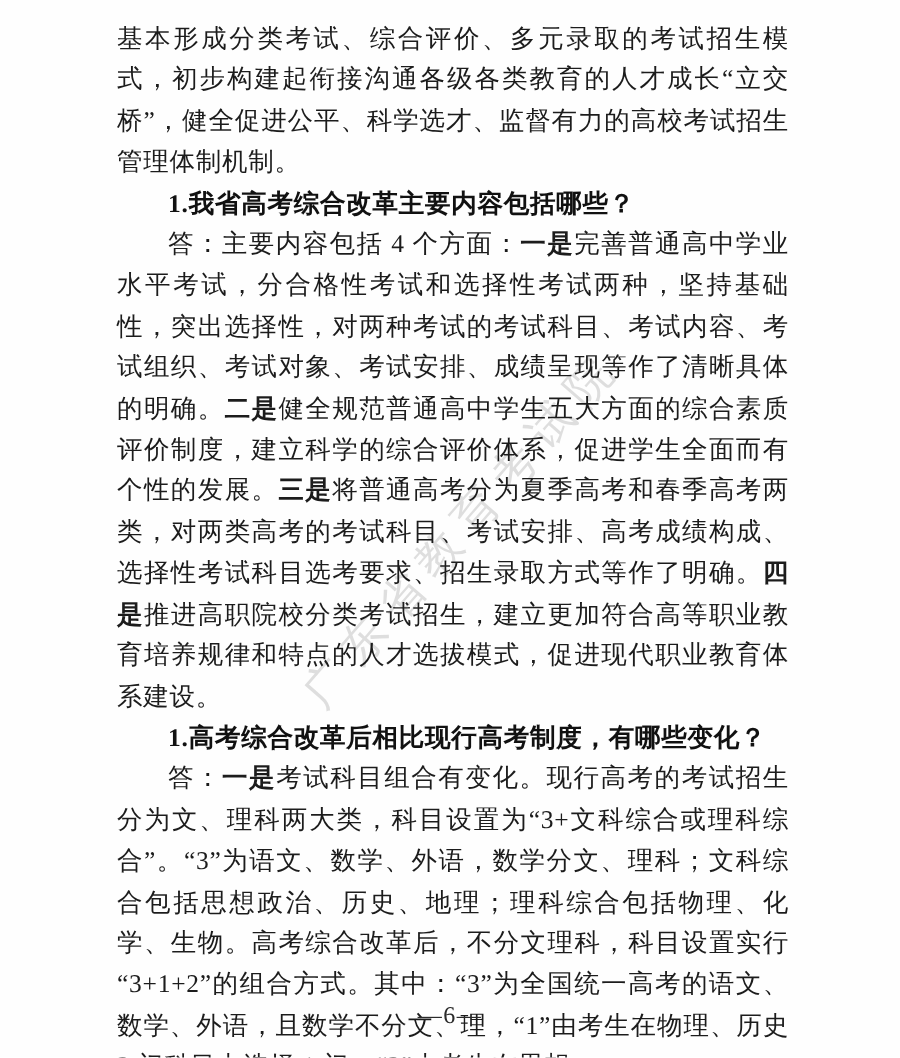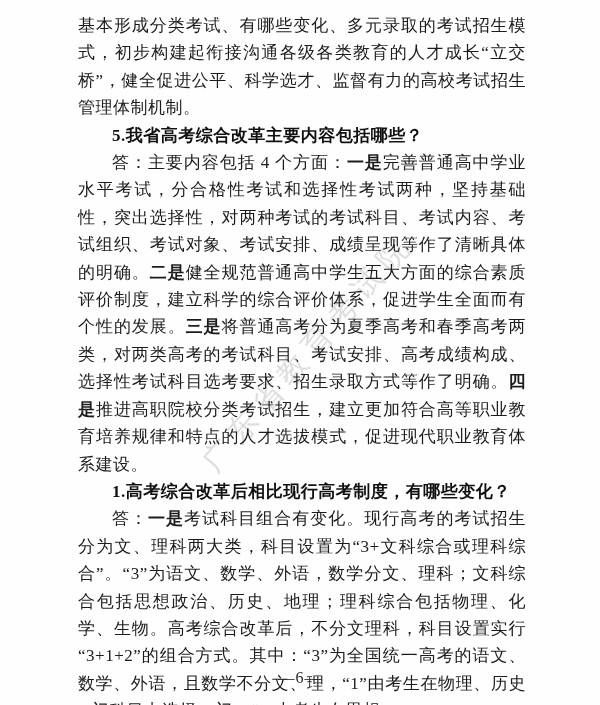--- a/index.html
+++ b/index.html
@@ -60,21 +60,21 @@
     letter-spacing: 1px;
   }
 </style>
 </head>
 <body>
 
 <div class="page">
   <div class="watermark">广东省教育考试院</div>
 
   <div class="doc-body" id="doc-body">
-      <p class="body no-indent"><span>基本形成分类考试、有哪些变化、多元录取的考试招生模式，初步构建起衔接沟通各级各类教育的人才成长“立交桥”，健全促进公平、科学选才、监督有力的高校考试招生管理体制机制。</span></p>
-      <p class="heading"><span class="bold">5.我省高考综合改革主要内容包括哪些？</span></p>
+      <p class="body no-indent"><span>基本形成分类考试、综合评价、多元录取的考试招生模式，初步构建起衔接沟通各级各类教育的人才成长“立交桥”，健全促进公平、科学选才、监督有力的高校考试招生管理体制机制。</span></p>
+      <p class="heading"><span class="bold">1.我省高考综合改革主要内容包括哪些？</span></p>
       <p class="body"><span>答：主要内容包括 4 个方面：</span><span class="bold">一是</span><span>完善普通高中学业水平考试，分合格性考试和选择性考试两种，坚持基础性，突出选择性，对两种考试的考试科目、考试内容、考试组织、考试对象、考试安排、成绩呈现等作了清晰具体的明确。</span><span class="bold">二是</span><span>健全规范普通高中学生五大方面的综合素质评价制度，建立科学的综合评价体系，促进学生全面而有个性的发展。</span><span class="bold">三是</span><span>将普通高考分为夏季高考和春季高考两类，对两类高考的考试科目、考试安排、高考成绩构成、选择性考试科目选考要求、招生录取方式等作了明确。</span><span class="bold">四是</span><span>推进高职院校分类考试招生，建立更加符合高等职业教育培养规律和特点的人才选拔模式，促进现代职业教育体系建设。</span></p>
       <p class="heading"><span class="bold">1.高考综合改革后相比现行高考制度，有哪些变化？</span></p>
       <p class="body"><span>答：</span><span class="bold">一是</span><span>考试科目组合有变化。现行高考的考试招生分为文、理科两大类，科目设置为“3+文科综合或理科综合”。“3”为语文、数学、外语，数学分文、理科；文科综合包括思想政治、历史、地理；理科综合包括物理、化学、生物。高考综合改革后，不分文理科，科目设置实行 “3+1+2”的组合方式。其中：“3”为全国统一高考的语文、数学、外语，且数学不分文、理，“1”由考生在物理、历史 2 门科目中选择 1 门，“2”由考生在思想</span></p>
     </div>
 
   <div class="footer">—6—</div>
 </div>
 
 </body></html>

